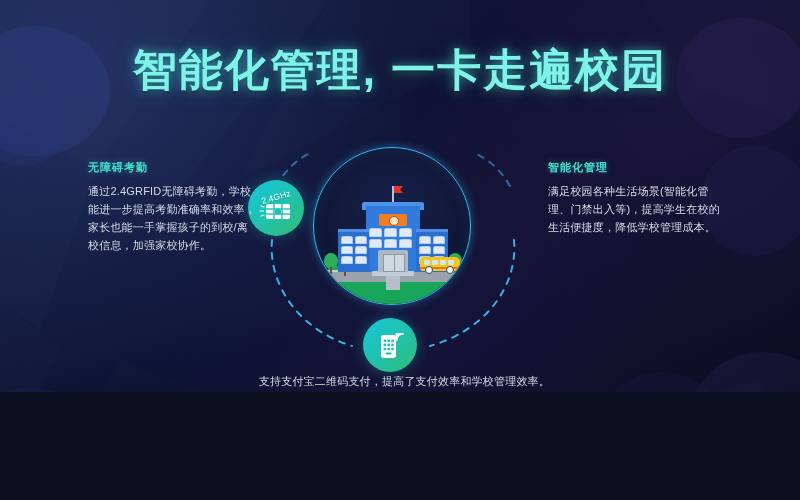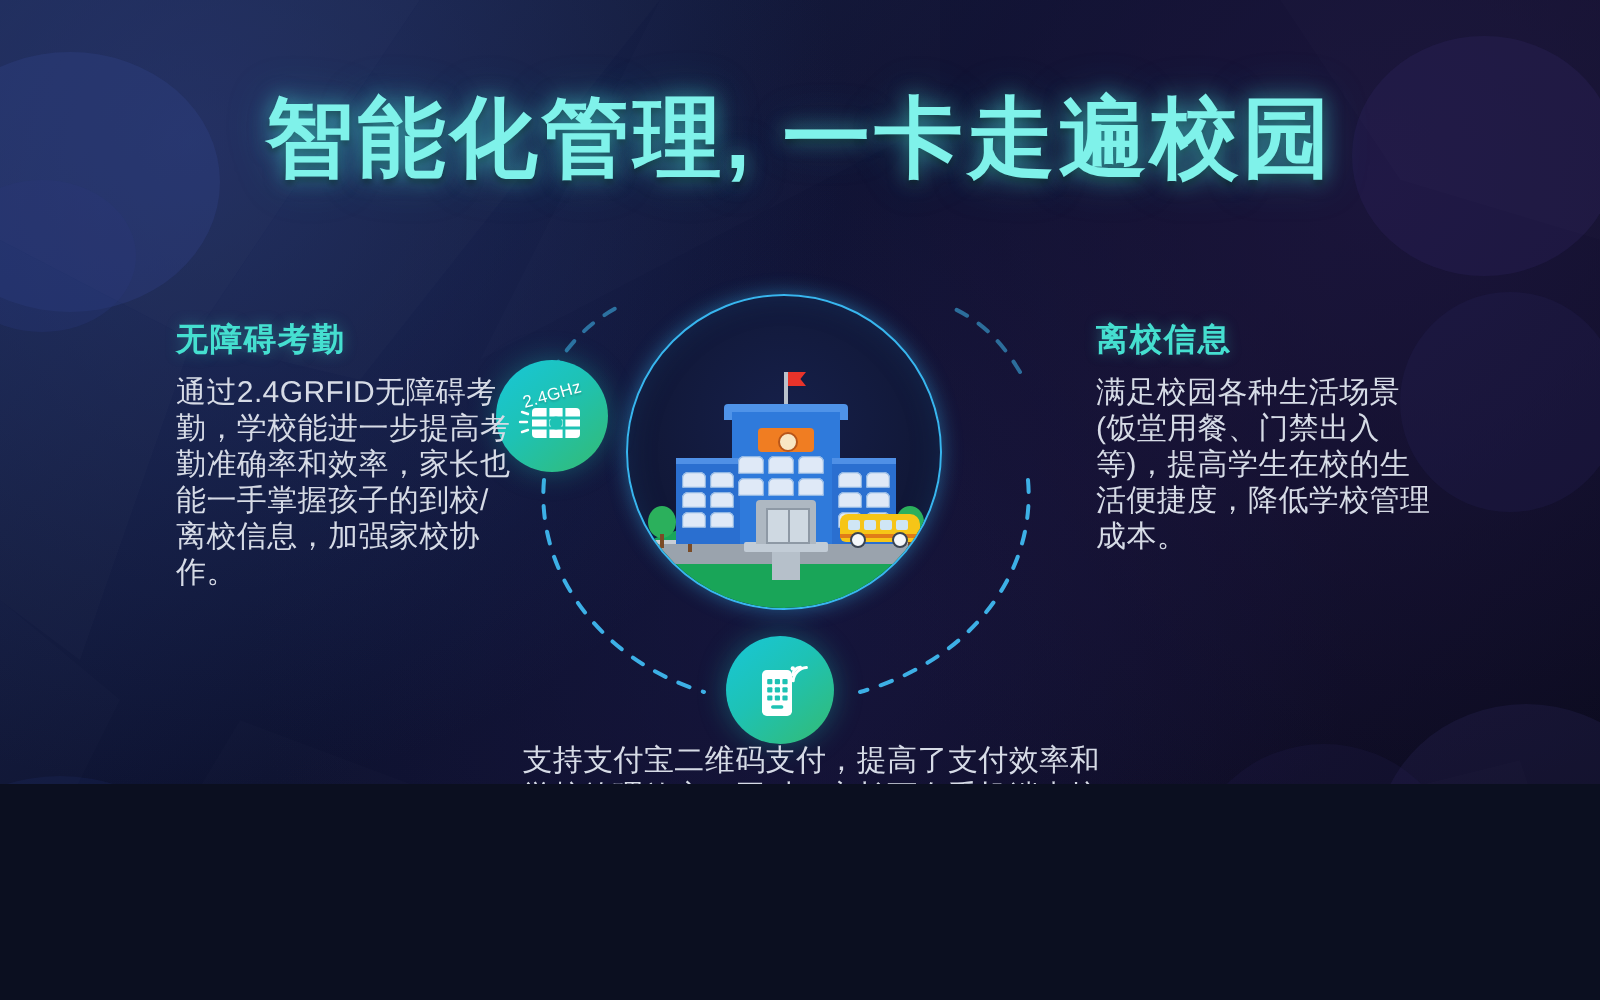--- a/index.html
+++ b/index.html
@@ -195,30 +195,30 @@
     transform: rotate(-16deg);
     font-size: 8.5px;
   }
 
   
   .connectors { position: absolute; left: 0; top: 0; width: 800px; height: 500px; pointer-events: none; }
 
   
   .block { position: absolute; }
   .block-title {
-    font-size: 16px;
+    font-size: 11px;
     font-weight: bold;
     color: #45dfd0;
     letter-spacing: 1px;
     text-shadow: 0 0 7px rgba(60,220,210,0.35);
     margin-bottom: 7px;
     white-space: nowrap;
   }
   .block-body {
-    font-size: 15px;
+    font-size: 11px;
     line-height: 18px;
     color: #d6dbe6;
     letter-spacing: 0.2px;
   }
   .block.left  { left: 88px;  top: 160px; width: 168px; }
   .block.right { left: 548px; top: 160px; width: 172px; }
   .block.bottom{ left: 250px; top: 372px; width: 300px; text-align: center; }
   .block.bottom .block-body { text-align: right; }
 </style>
 </head>
@@ -375,21 +375,21 @@
       <circle cx="22.4" cy="5.2" r="1.1" fill="#ffffff"></circle>
     </svg>
   </div>
 
   <div class="block left">
     <div class="block-title">无障碍考勤</div>
     <div class="block-body">通过2.4GRFID无障碍考勤，学校能进一步提高考勤准确率和效率，家长也能一手掌握孩子的到校/离校信息，加强家校协作。</div>
   </div>
 
   <div class="block right">
-    <div class="block-title">离校信息</div>
-    <div class="block-body">满足校园各种生活场景(饭堂用餐、门禁出入等)，提高学生在校的生活便捷度，降低学校管理成本。</div>
+    <div class="block-title">智能化管理</div>
+    <div class="block-body">满足校园各种生活场景(智能化管理、门禁出入等)，提高学生在校的生活便捷度，降低学校管理成本。</div>
   </div>
 
   <div class="block bottom">
     <div class="block-body">支持支付宝二维码支付，提高了支付效率和学校管理效率。同时，家长可在手机端直接进行零钱管控。</div>
   </div>
 
 </div>
 
 </body></html>

